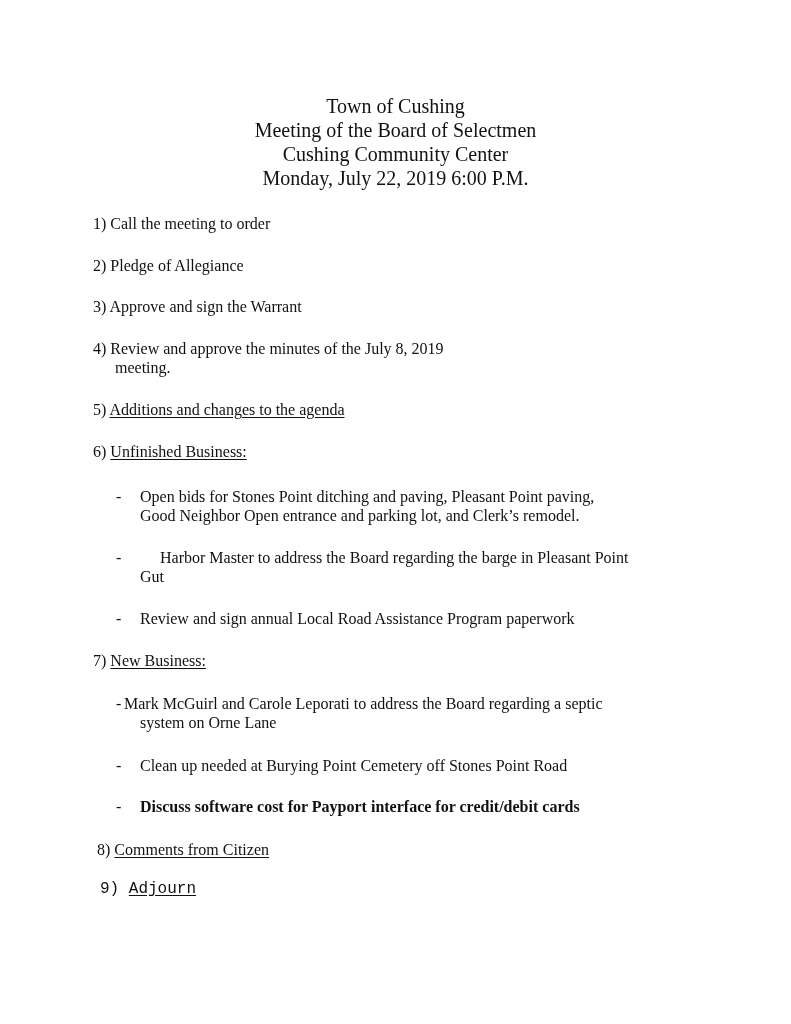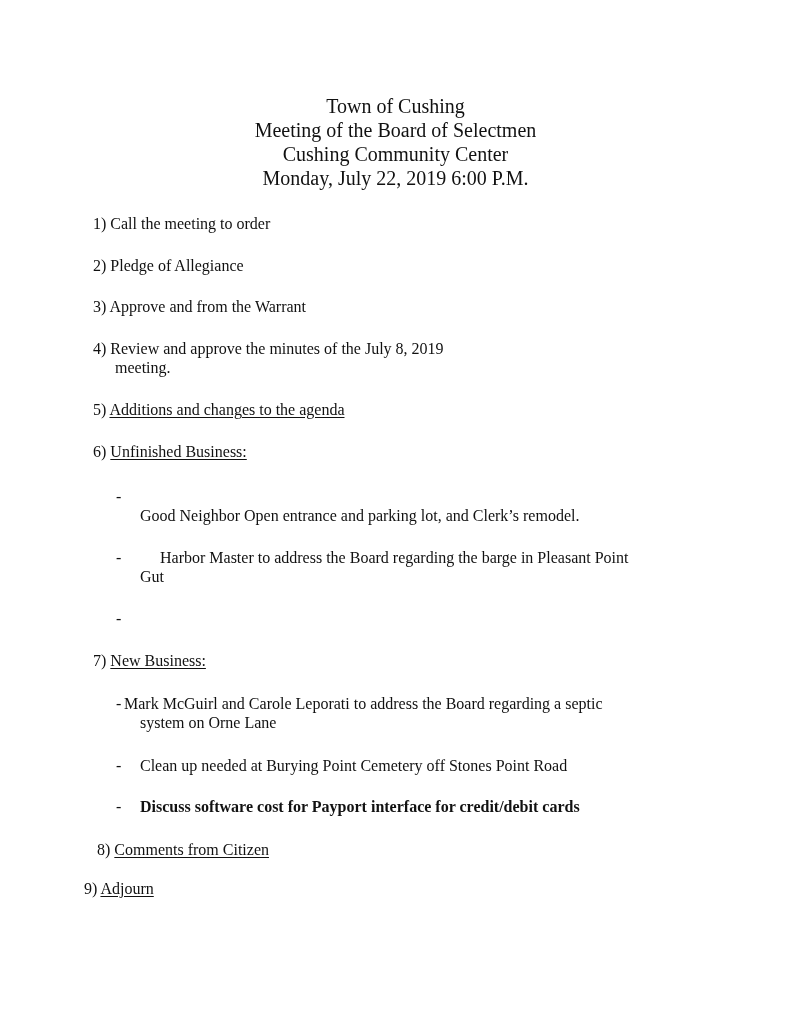--- a/index.html
+++ b/index.html
@@ -60,47 +60,49 @@
     <span>Call the meeting to order</span>
   </div>
 
   <div class="line" style="left:93px; top:256px;">
     <span>2)</span>
     <span>Pledge of Allegiance</span>
   </div>
 
   <div class="line" style="left:93px; top:297px;">
     <span>3)</span>
-    <span>Approve and from the Warrant</span>
+    <span>Approve and sign the Warrant</span>
   </div>
 
   <div class="line" style="left:93px; top:339px;">
     <span>4)</span>
     <span>Review and approve the minutes of the July 8, 2019</span>
   </div>
   <div class="line" style="left:115px; top:358px;">meeting.</div>
 
   <div class="line" style="left:93px; top:400px;">
     <span>5)</span>
     <span class="u">Additions and changes to the agenda</span>
   </div>
 
   <div class="line" style="left:93px; top:442px;">
     <span>6)</span>
     <span class="u">Unfinished Business:</span>
   </div>
 
   <div class="dash" style="left:116px; top:487px;">-</div>
+  <div class="line" style="left:140px; top:487px;">Open bids for Stones Point ditching and paving, Pleasant Point paving,</div>
   <div class="line" style="left:140px; top:506px;">Good Neighbor Open entrance and parking lot, and Clerk’s remodel.</div>
 
   <div class="dash" style="left:116px; top:548px;">-</div>
   <div class="line" style="left:140px; top:548px;margin-left:20px;">Harbor Master to address the Board regarding the barge in Pleasant Point</div>
   <div class="line" style="left:140px; top:567px;">Gut</div>
 
   <div class="dash" style="left:116px; top:609px;">-</div>
+  <div class="line" style="left:140px; top:609px;">Review and sign annual Local Road Assistance Program paperwork</div>
 
   <div class="line" style="left:93px; top:651px;">
     <span>7)</span>
     <span class="u">New Business:</span>
   </div>
 
   <div class="dash" style="left:116px; top:694px;">-</div>
   <div class="line" style="left:124px; top:694px;">Mark McGuirl and Carole Leporati to address the Board regarding a septic</div>
   <div class="line" style="left:140px; top:713px;">system on Orne Lane</div>
 
@@ -108,18 +110,18 @@
   <div class="line" style="left:140px; top:756px;">Clean up needed at Burying Point Cemetery off Stones Point Road</div>
 
   <div class="dash" style="left:116px; top:797px;">-</div>
   <div class="line" style="left:140px; top:797px;font-weight:bold;">Discuss software cost for Payport interface for credit/debit cards</div>
 
   <div class="line" style="left:97px; top:840px;">
     <span>8)</span>
     <span class="u">Comments from Citizen</span>
   </div>
 
-  <div class="line" style="left:84px; top:879px;">
+  <div class="line" style="left:100px; top:879px;font-family:Liberation Mono, monospace;">
     <span>9)</span>
     <span class="u">Adjourn</span>
   </div>
 
 </div>
 
 </body></html>

